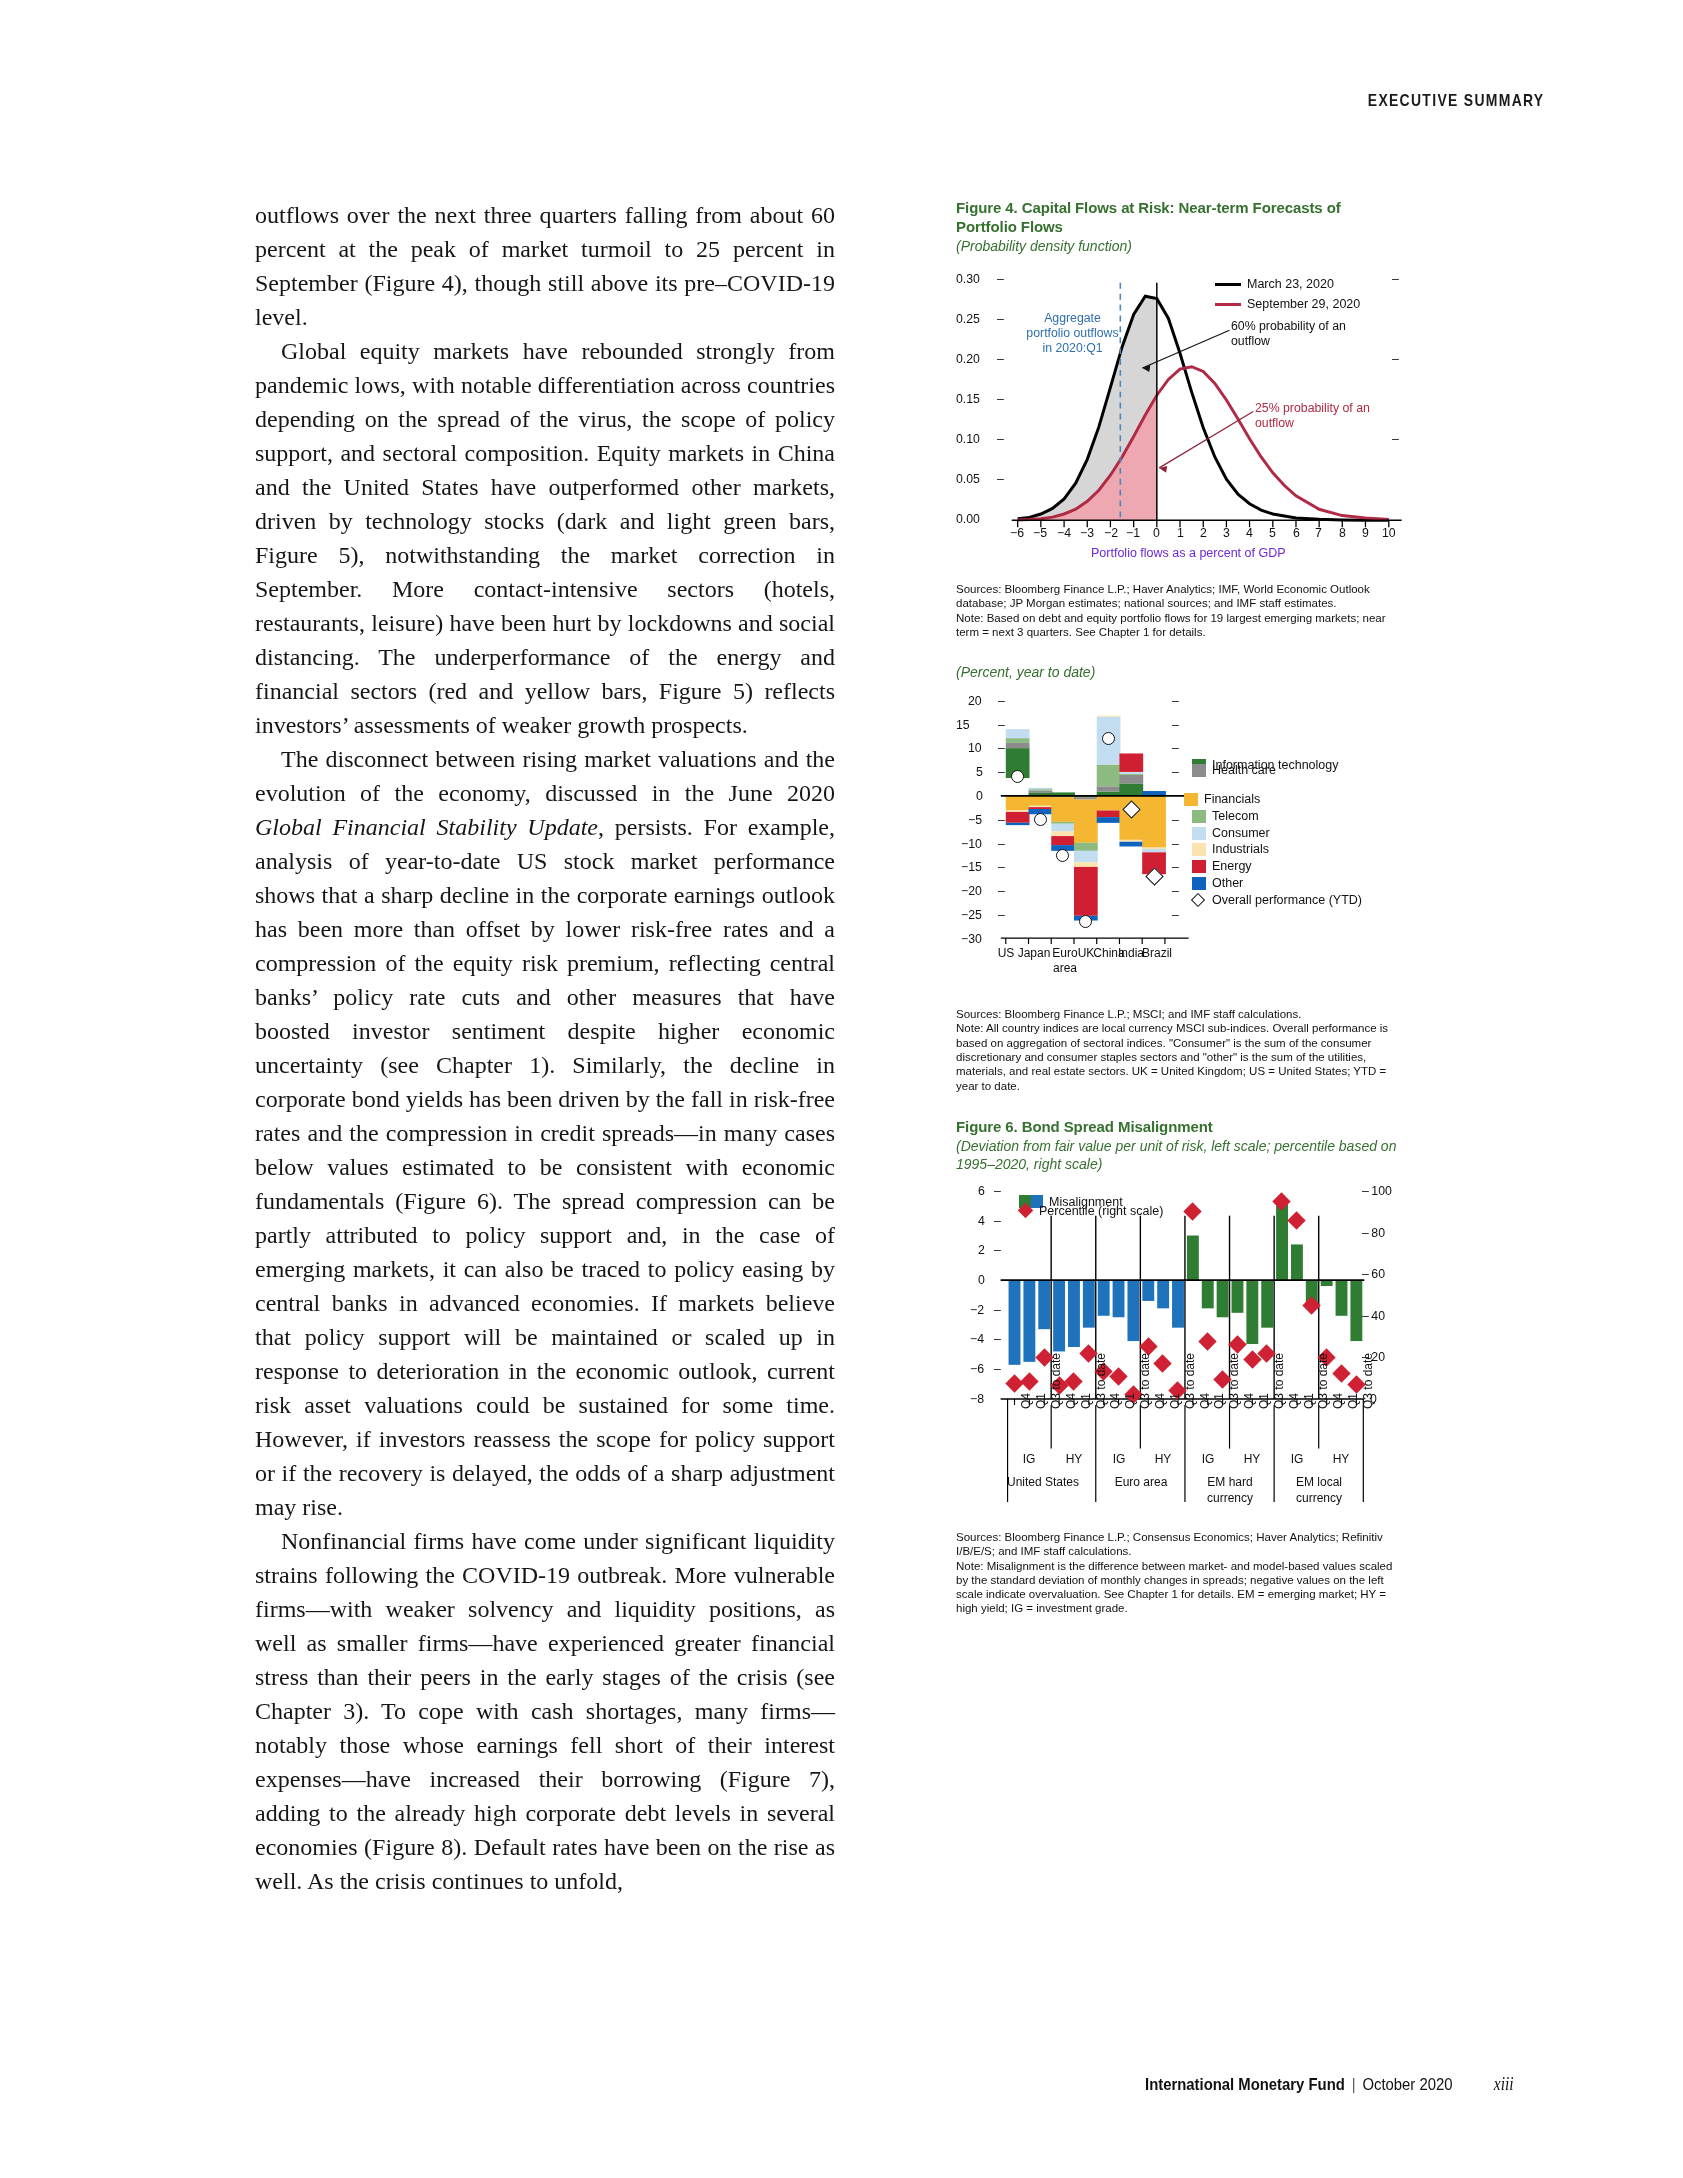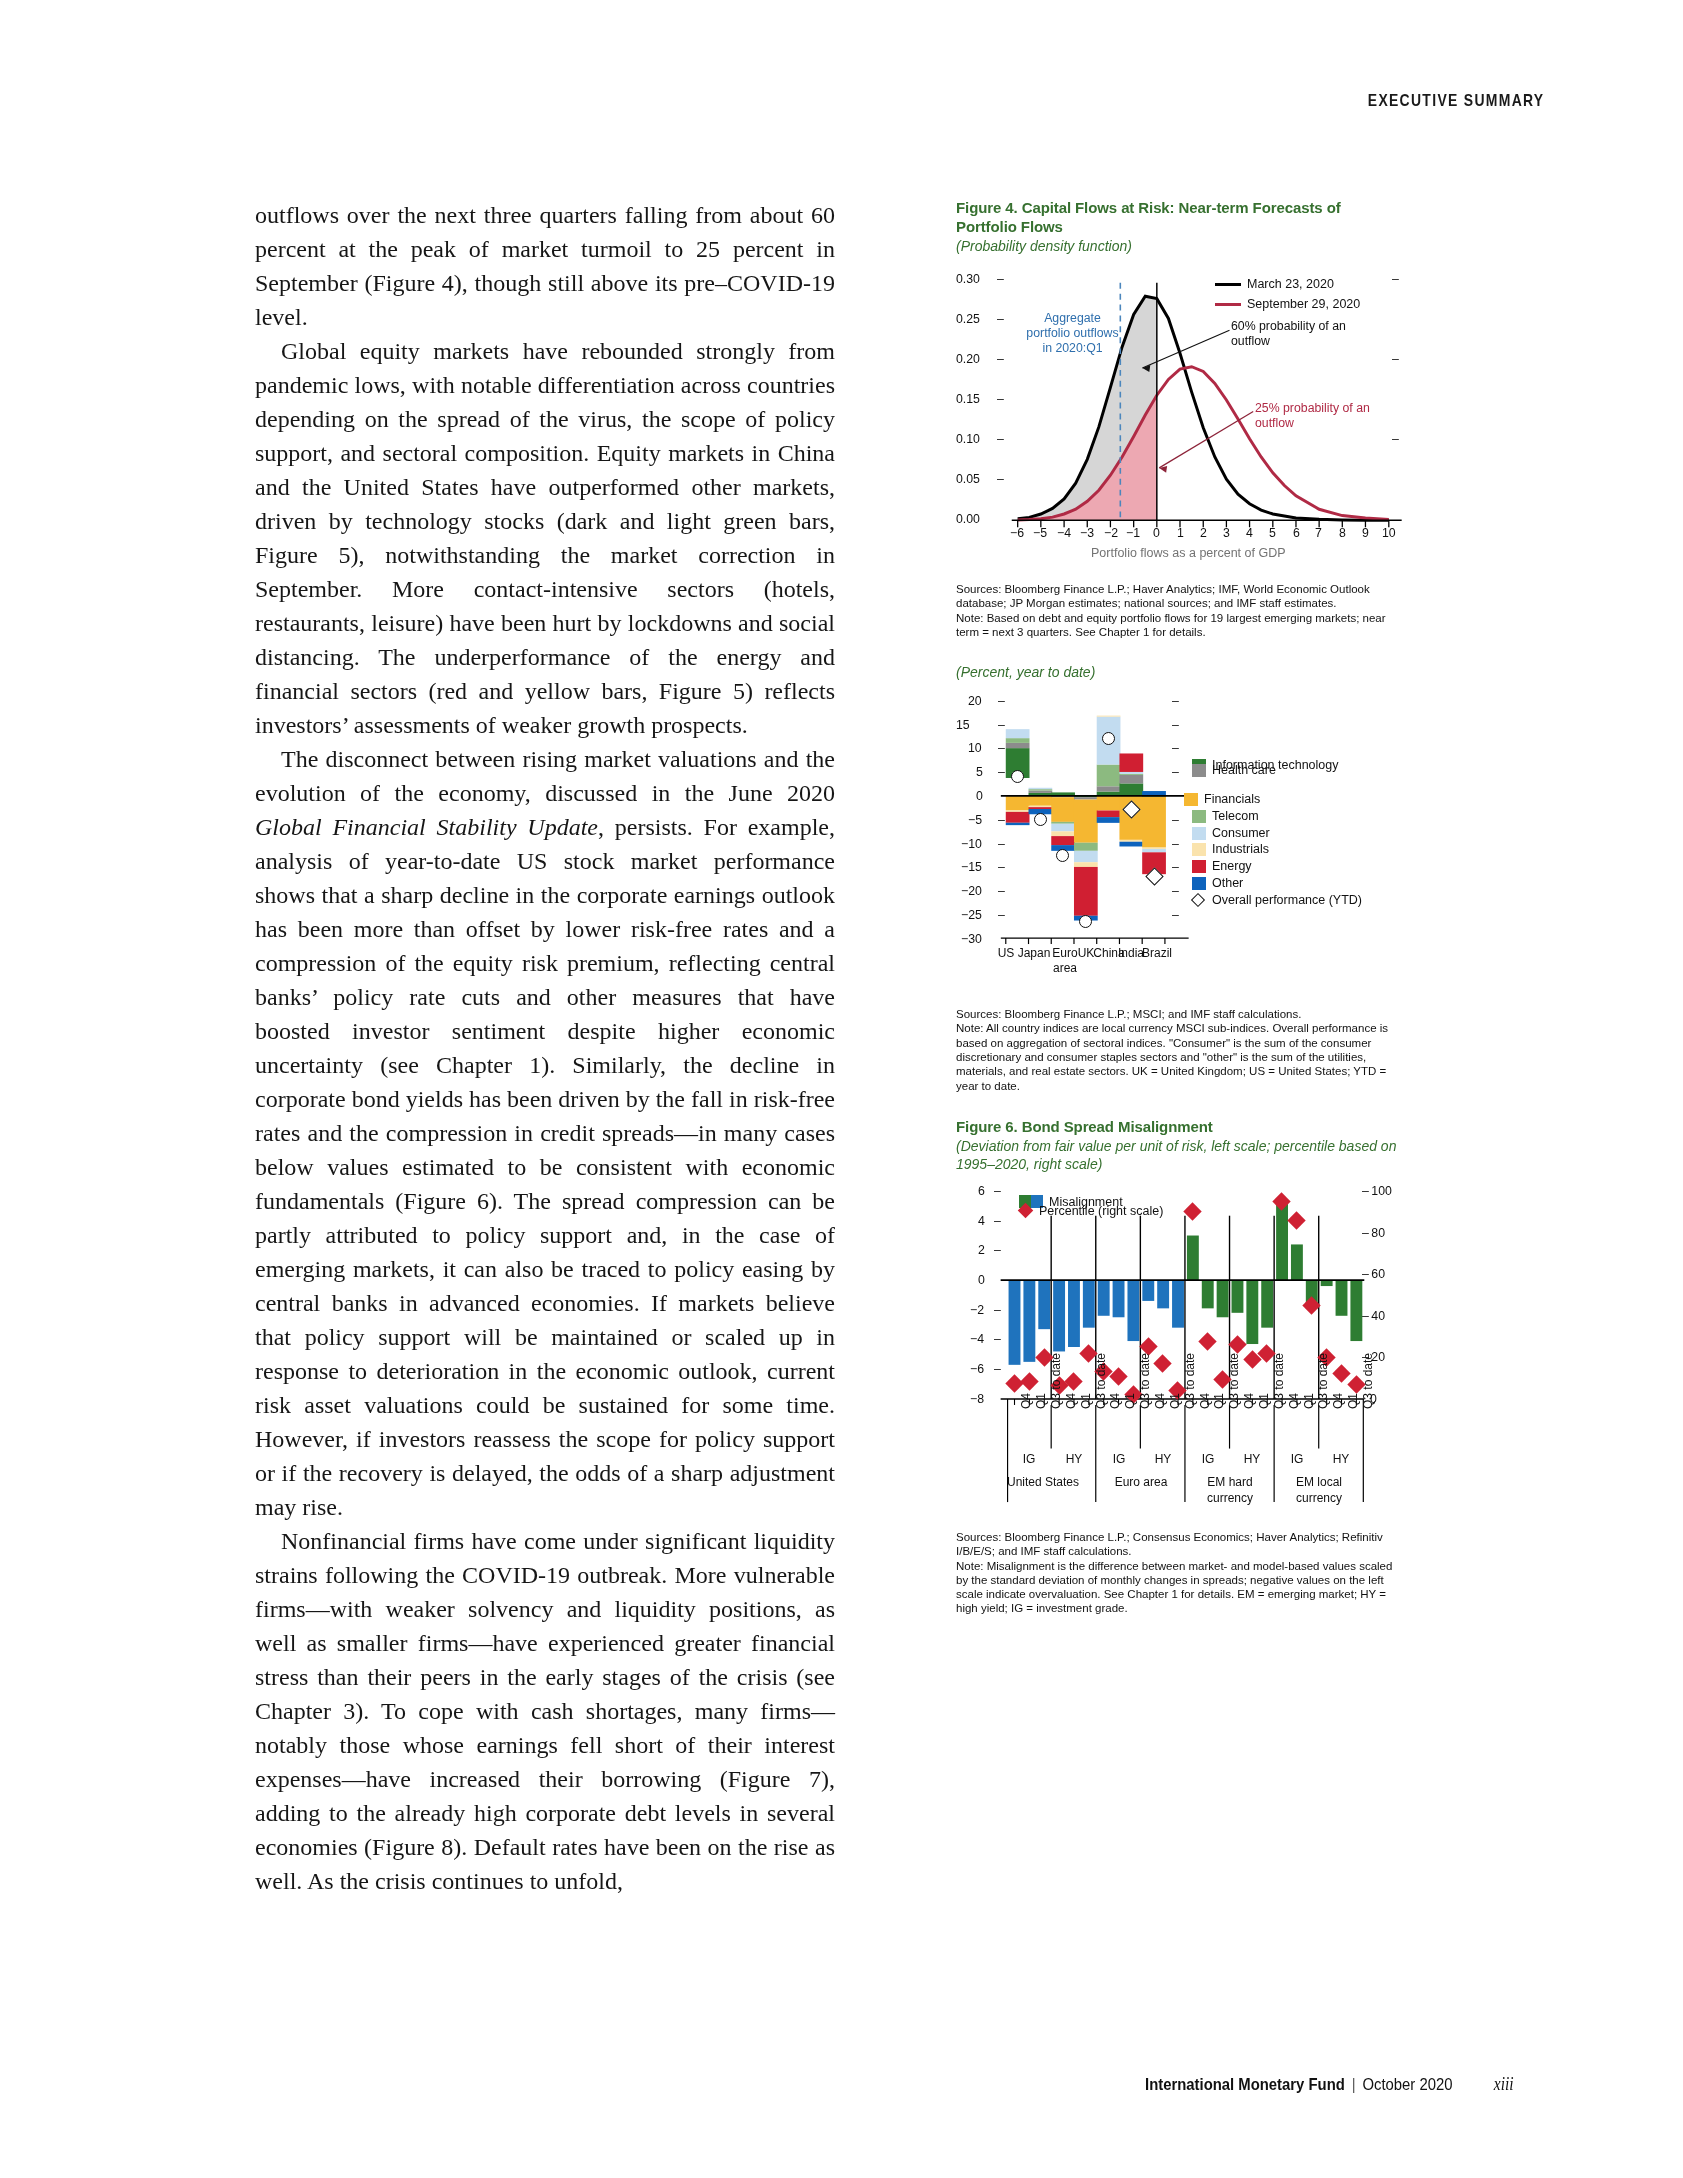--- a/index.html
+++ b/index.html
@@ -52,21 +52,21 @@
   .fig-notes {
     font-size:11.5px; line-height:14.3px; color:#111;
     margin-top:10px;
   }
   .plot { position:relative; }
   .tick-lab {
     position:absolute; font-size:12.3px; color:#111; white-space:nowrap;
   }
   .tick-dash { position:absolute; font-size:12.3px; color:#111; }
   .axis-title {
-    position:absolute; font-size:12.5px; color:#737373; white-space:nowrap;
+    position:absolute; font-size:12.5px; color:#6d28d9; white-space:nowrap;
   }
   .leg-row { position:absolute; display:flex; align-items:center; gap:6px;
              font-size:12.5px; color:#111; white-space:nowrap; }
   .leg-swatch { width:14px; height:13px; display:inline-block; }
   .leg-line { width:26px; height:3px; display:inline-block; }
   .annot { position:absolute; font-size:12.3px; line-height:15px; color:#111; }
   .annot.blue { color:#2f6fad; text-align:center; }
   .annot.red { color:#b02a45; }
 
   .diamond {

